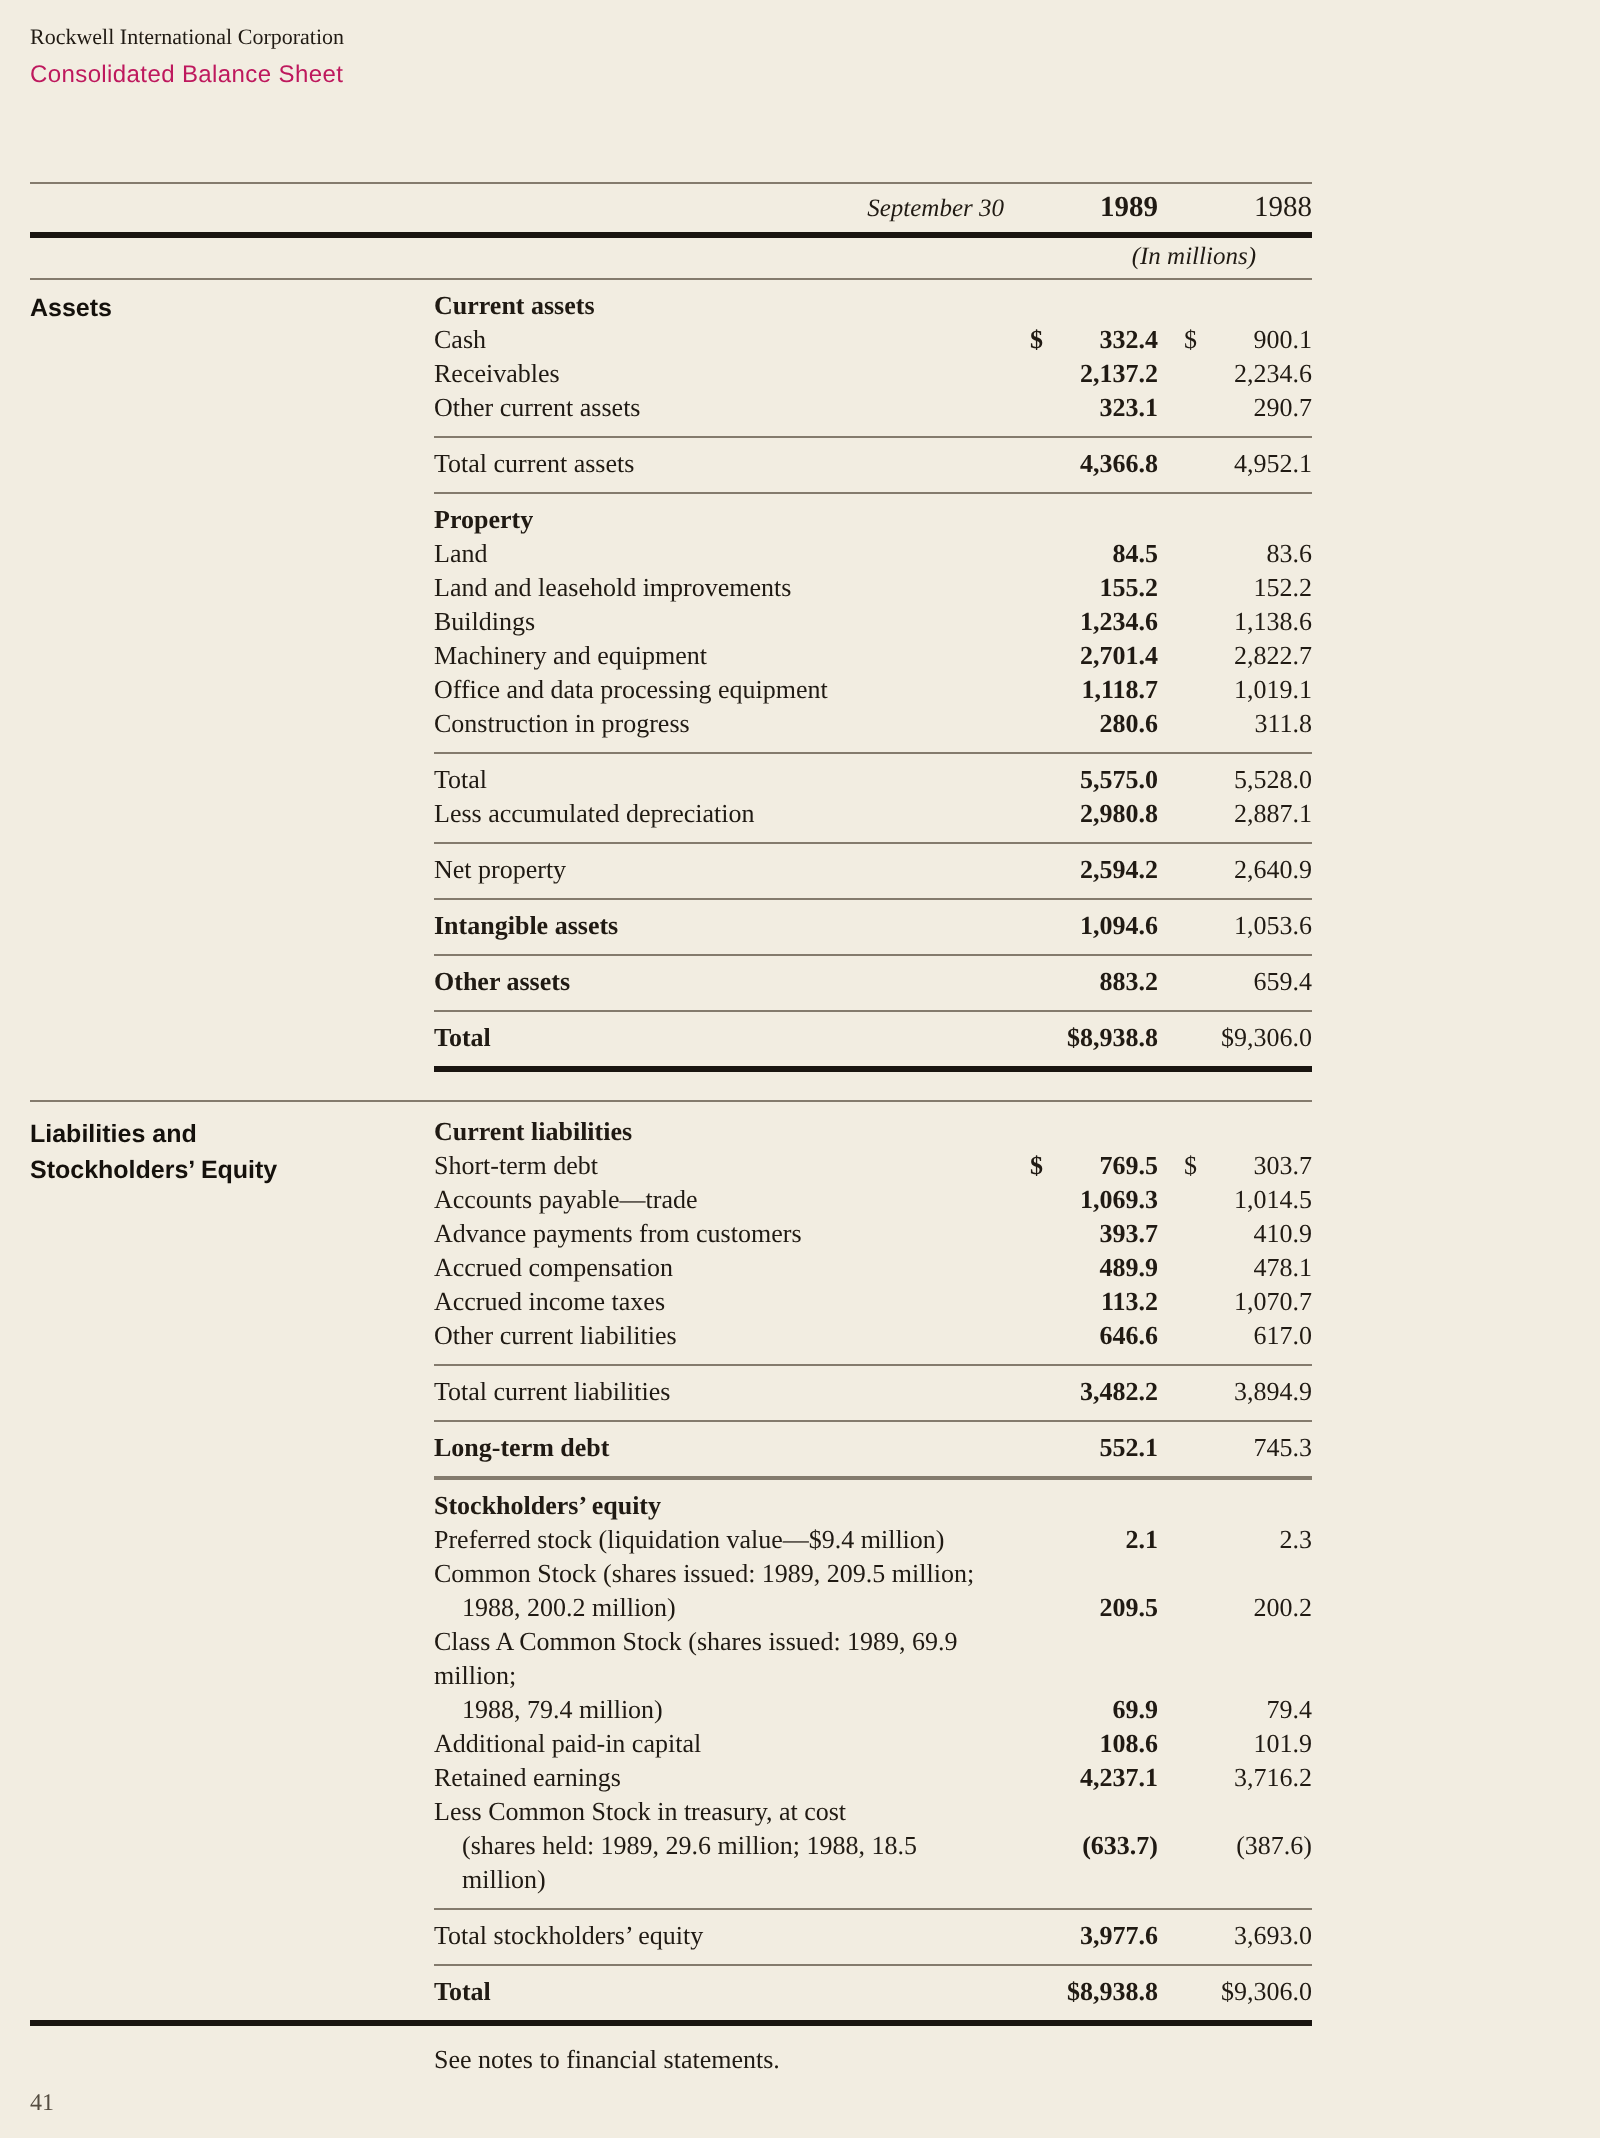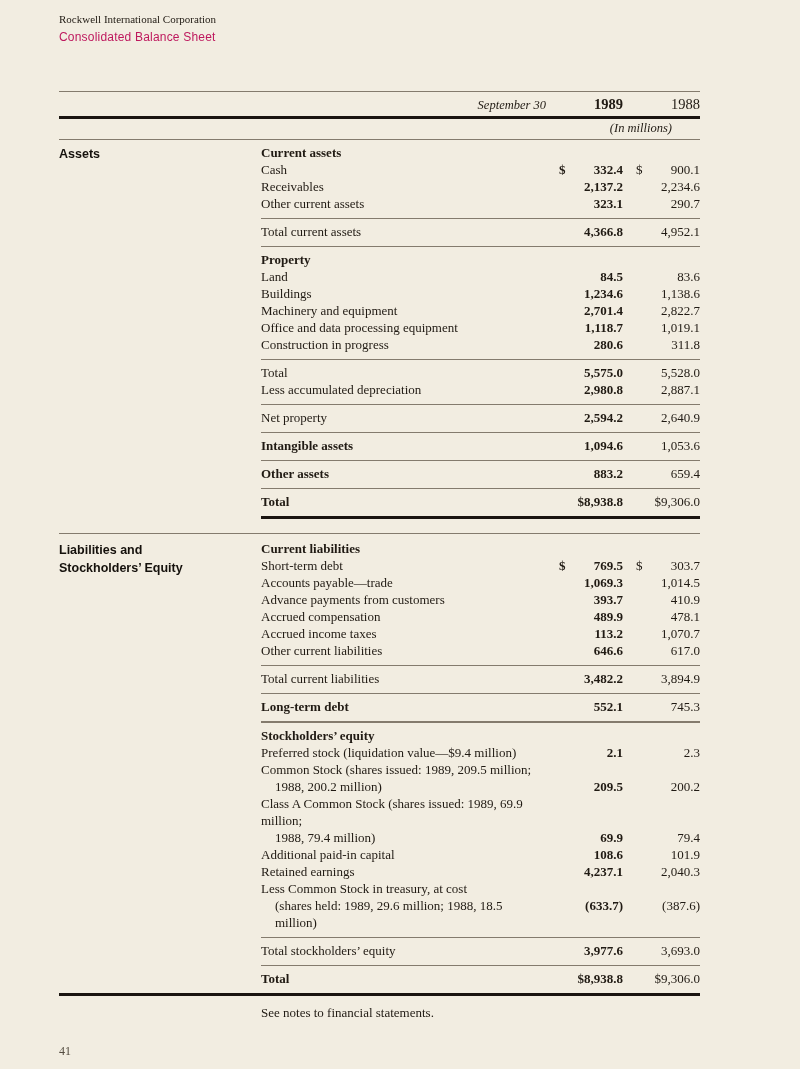--- a/index.html
+++ b/index.html
@@ -1,21 +1,20 @@
 <!DOCTYPE html>
 <html><head>
 <meta charset="utf-8">
 <style>
   html,body { margin:0; padding:0; background:#f2ede1; }
   .page {
     width:669px; height:1069px; box-sizing:border-box; position:relative;
     background:#f2ede1; color:#201a13; overflow:hidden;
     padding:12px 13px 0 15px;
     font-family:"Liberation Serif","DejaVu Serif",serif;
-    margin-left:44px;
   }
   .company { font-size:11px; line-height:14px; }
   .title {
     font-family:"Liberation Sans","DejaVu Sans",sans-serif;
     font-weight:400; font-size:12px; line-height:20px; letter-spacing:.2px;
     color:#be185d; margin-top:1px;
   }
   .masthead { margin-bottom:44px; }
 
   .rule-full { height:0; border-top:1px solid #847b6d; }
@@ -114,20 +113,25 @@
     <div class="lbl"><span class="lbl-main">Property</span></div>
     <div class="val v89"><span class="num"></span></div>
     <div class="val v88"><span class="num"></span></div>
   </div>
           <div class="row">
     <div class="lbl"><span class="lbl-main">Land</span></div>
     <div class="val v89"><span class="num">84.5</span></div>
     <div class="val v88"><span class="num">83.6</span></div>
   </div>
           <div class="row">
+    <div class="lbl"><span class="lbl-main">Land and leasehold improvements</span></div>
+    <div class="val v89"><span class="num">155.2</span></div>
+    <div class="val v88"><span class="num">152.2</span></div>
+  </div>
+          <div class="row">
     <div class="lbl"><span class="lbl-main">Buildings</span></div>
     <div class="val v89"><span class="num">1,234.6</span></div>
     <div class="val v88"><span class="num">1,138.6</span></div>
   </div>
           <div class="row">
     <div class="lbl"><span class="lbl-main">Machinery and equipment</span></div>
     <div class="val v89"><span class="num">2,701.4</span></div>
     <div class="val v88"><span class="num">2,822.7</span></div>
   </div>
           <div class="row">
@@ -285,21 +289,21 @@
     <div class="val v88"><span class="num">79.4</span></div>
   </div>
           <div class="row">
     <div class="lbl"><span class="lbl-main">Additional paid-in capital</span></div>
     <div class="val v89"><span class="num">108.6</span></div>
     <div class="val v88"><span class="num">101.9</span></div>
   </div>
           <div class="row">
     <div class="lbl"><span class="lbl-main">Retained earnings</span></div>
     <div class="val v89"><span class="num">4,237.1</span></div>
-    <div class="val v88"><span class="num">2,040.3</span></div>
+    <div class="val v88"><span class="num">3,716.2</span></div>
   </div>
           <div class="row">
     <div class="lbl"><span class="lbl-main">Less Common Stock in treasury, at cost</span></div>
     <div class="val v89"><span class="num"></span></div>
     <div class="val v88"><span class="num"></span></div>
   </div>
           <div class="row indent">
     <div class="lbl"><span class="lbl-main">(shares held: 1989, 29.6 million; 1988, 18.5 million)</span></div>
     <div class="val v89"><span class="num">(633.7)</span></div>
     <div class="val v88"><span class="num">(387.6)</span></div>

